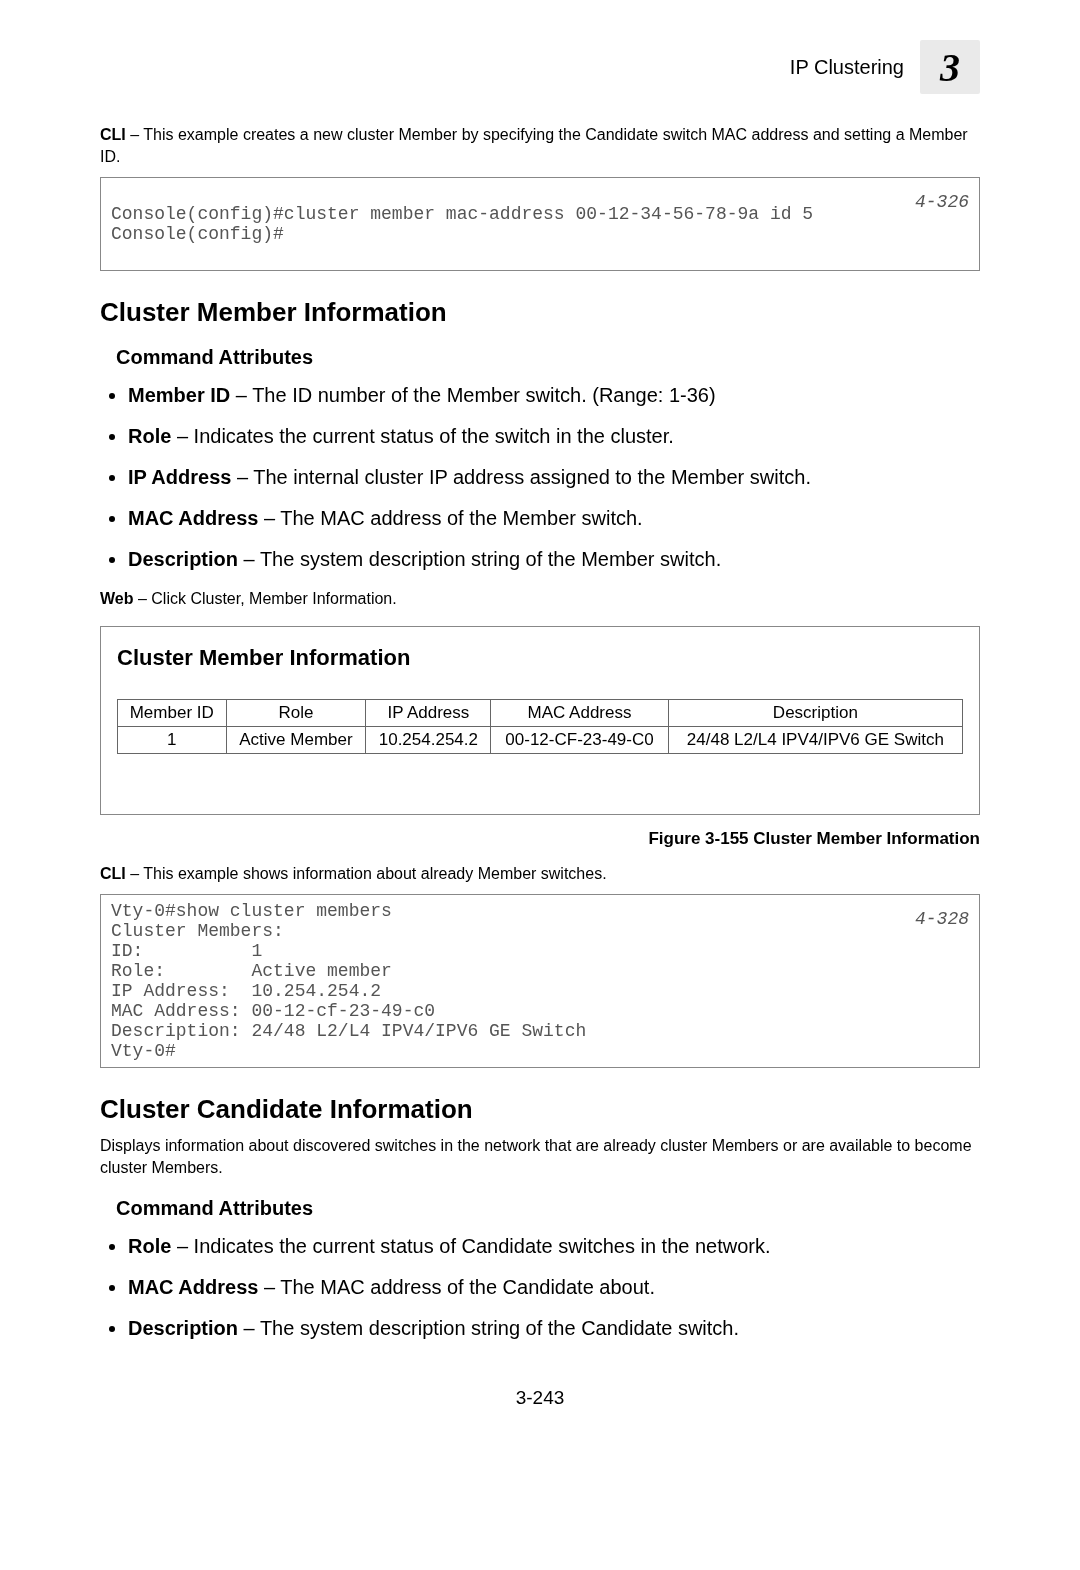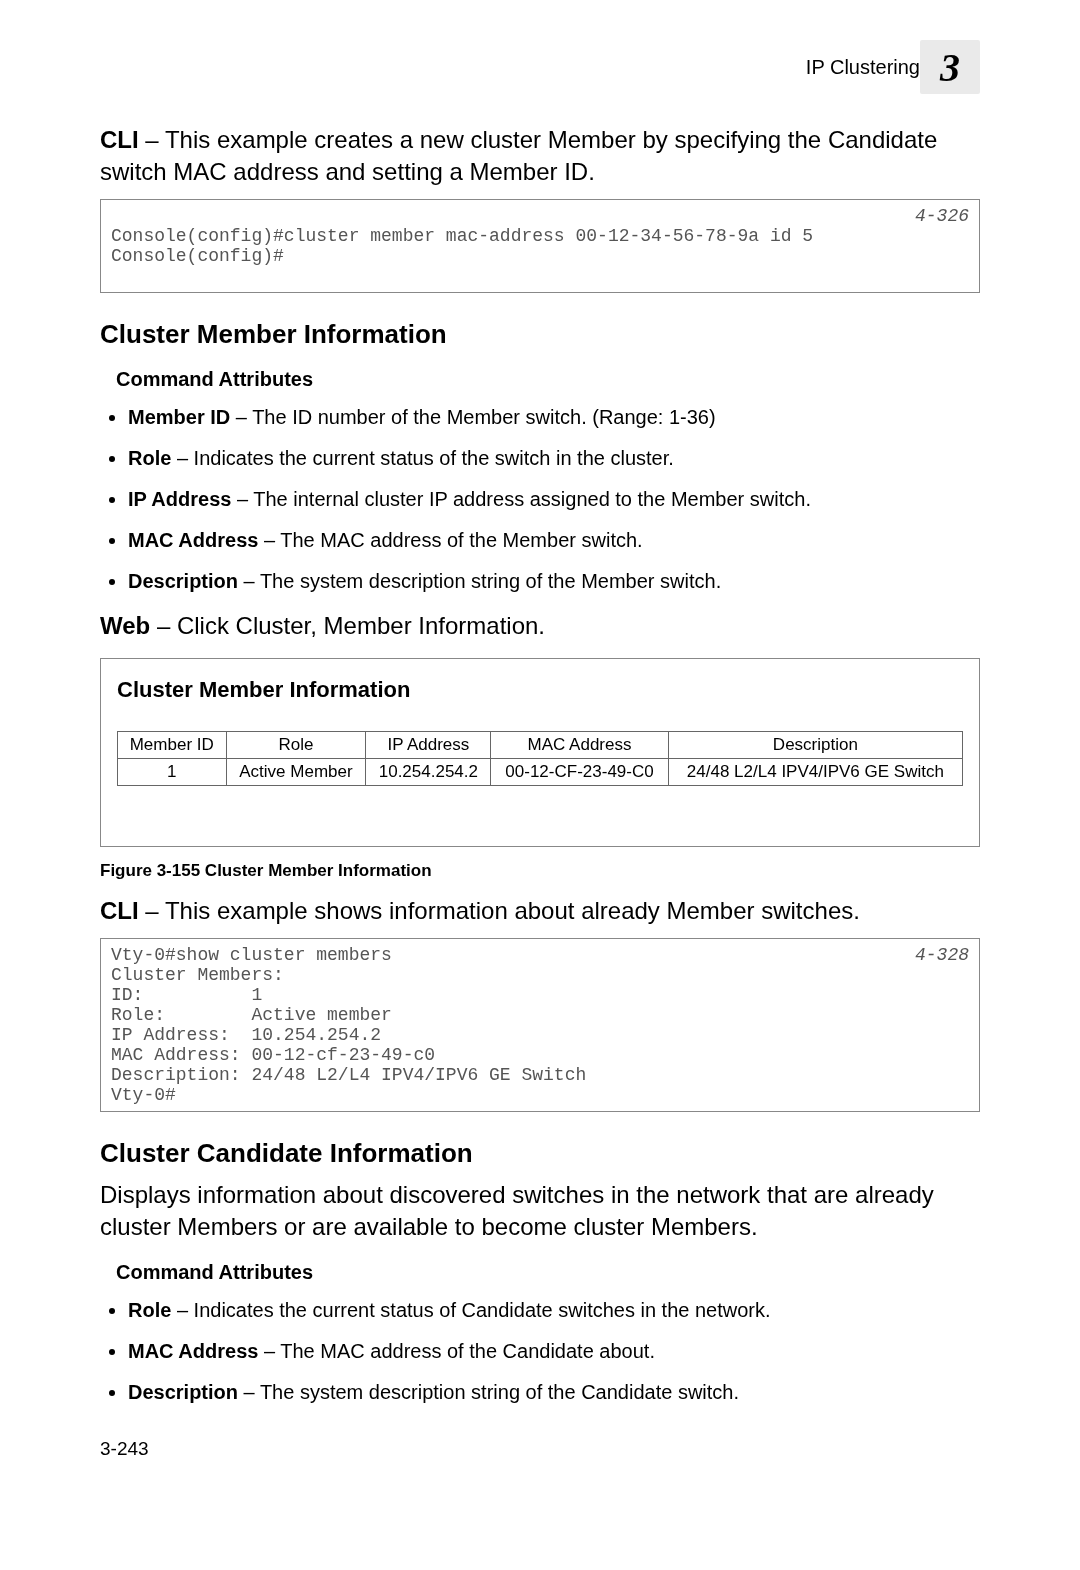--- a/index.html
+++ b/index.html
@@ -12,21 +12,21 @@
     width: 1080px;
   }
   .page {
     padding: 40px 100px 60px 100px;
     position: relative;
   }
   .header-row {
     display: flex;
     justify-content: flex-end;
     align-items: center;
-    gap: 0;
+    gap: 16px;
     margin-bottom: 30px;
   }
   .header-title {
     font-size: 20px;
   }
   .chapter-box {
     width: 60px;
     height: 54px;
     background: #eaeaea;
     border-radius: 2px;
@@ -34,38 +34,38 @@
     align-items: center;
     justify-content: center;
   }
   .chapter-num {
     font-weight: 900;
     font-size: 40px;
     font-family: Georgia, 'Times New Roman', serif;
     font-style: italic;
   }
   .body-text {
-    font-size: 24px;
+    font-size: 16px;
     line-height: 1.35;
     margin: 8px 0;
   }
   .code-box {
     border: 1px solid #888;
     padding: 6px 10px;
     font-family: "Courier New", monospace;
     font-size: 18px;
     white-space: pre;
     color: #555;
     margin: 10px 0 26px 0;
     position: relative;
   }
   .code-ref {
     position: absolute;
     right: 10px;
-    top: 6px;
+    top: 14px;
     font-style: italic;
   }
   .h2 {
     font-size: 26px;
     font-weight: bold;
     margin: 24px 0 10px 0;
   }
   .h3 {
     font-size: 20px;
     font-weight: bold;
@@ -101,29 +101,29 @@
   table.member-table th, table.member-table td {
     border: 1px solid #666;
     padding: 3px 8px;
     text-align: center;
     font-weight: normal;
   }
   table.member-table th {
     background: #fff;
   }
   .figure-caption {
-    text-align: left;
+    text-align: right;
     font-weight: bold;
     font-size: 17px;
     margin: 14px 0 14px 0;
   }
   .page-num {
-    text-align: left;
+    text-align: center;
     font-size: 19px;
-    margin-top: 31px;
+    margin-top: 44px;
   }
 </style>
 </head>
 <body>
 
 <div class="page">
 
   <div class="header-row">
     <span class="header-title">IP Clustering</span>
     <div class="chapter-box">

